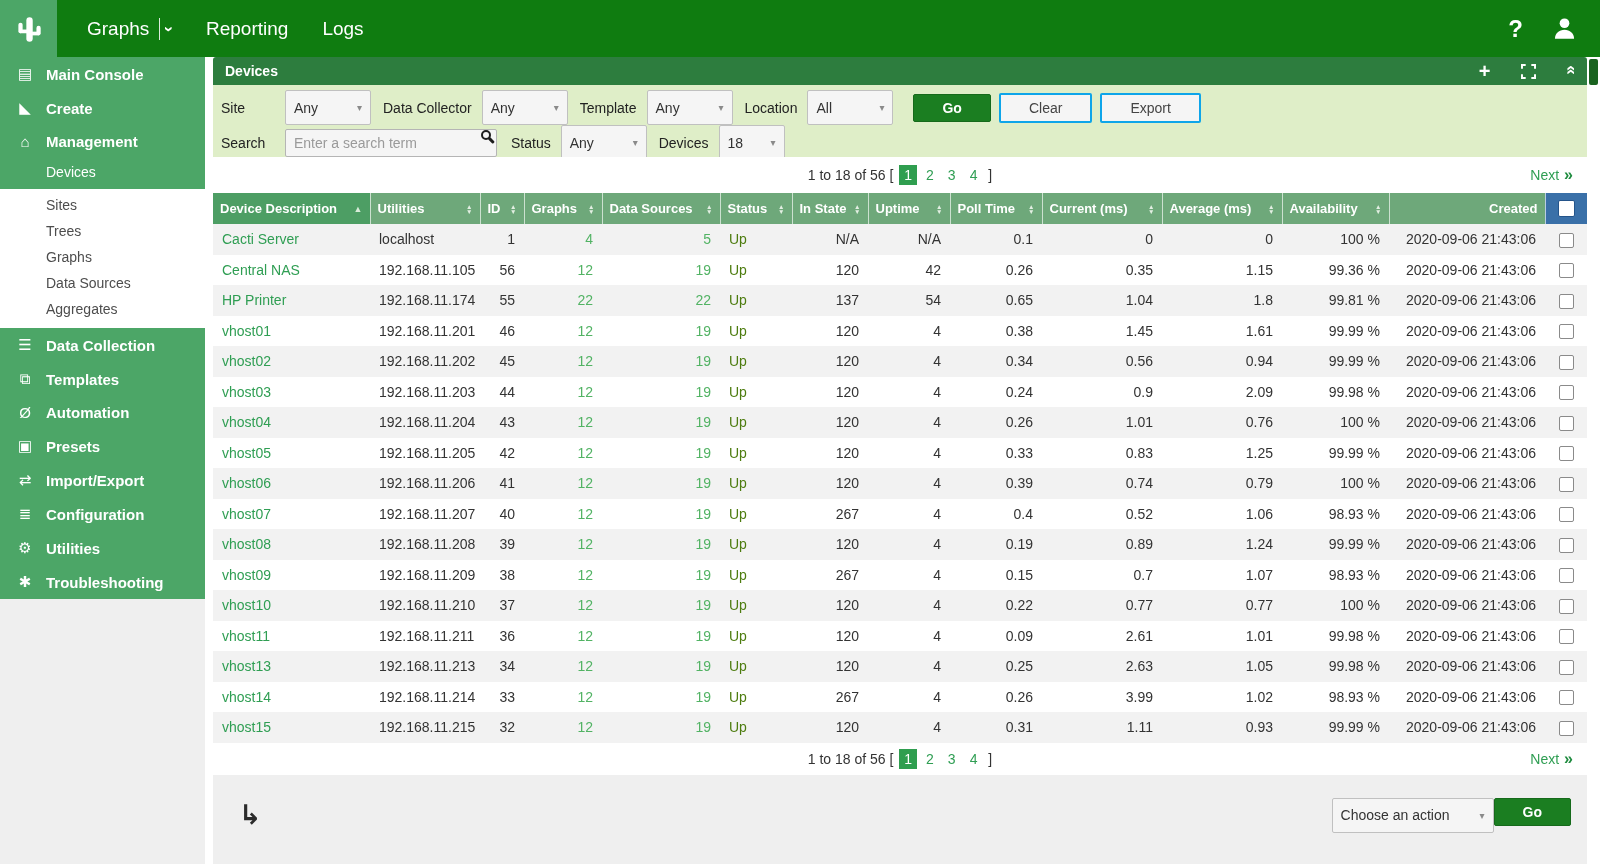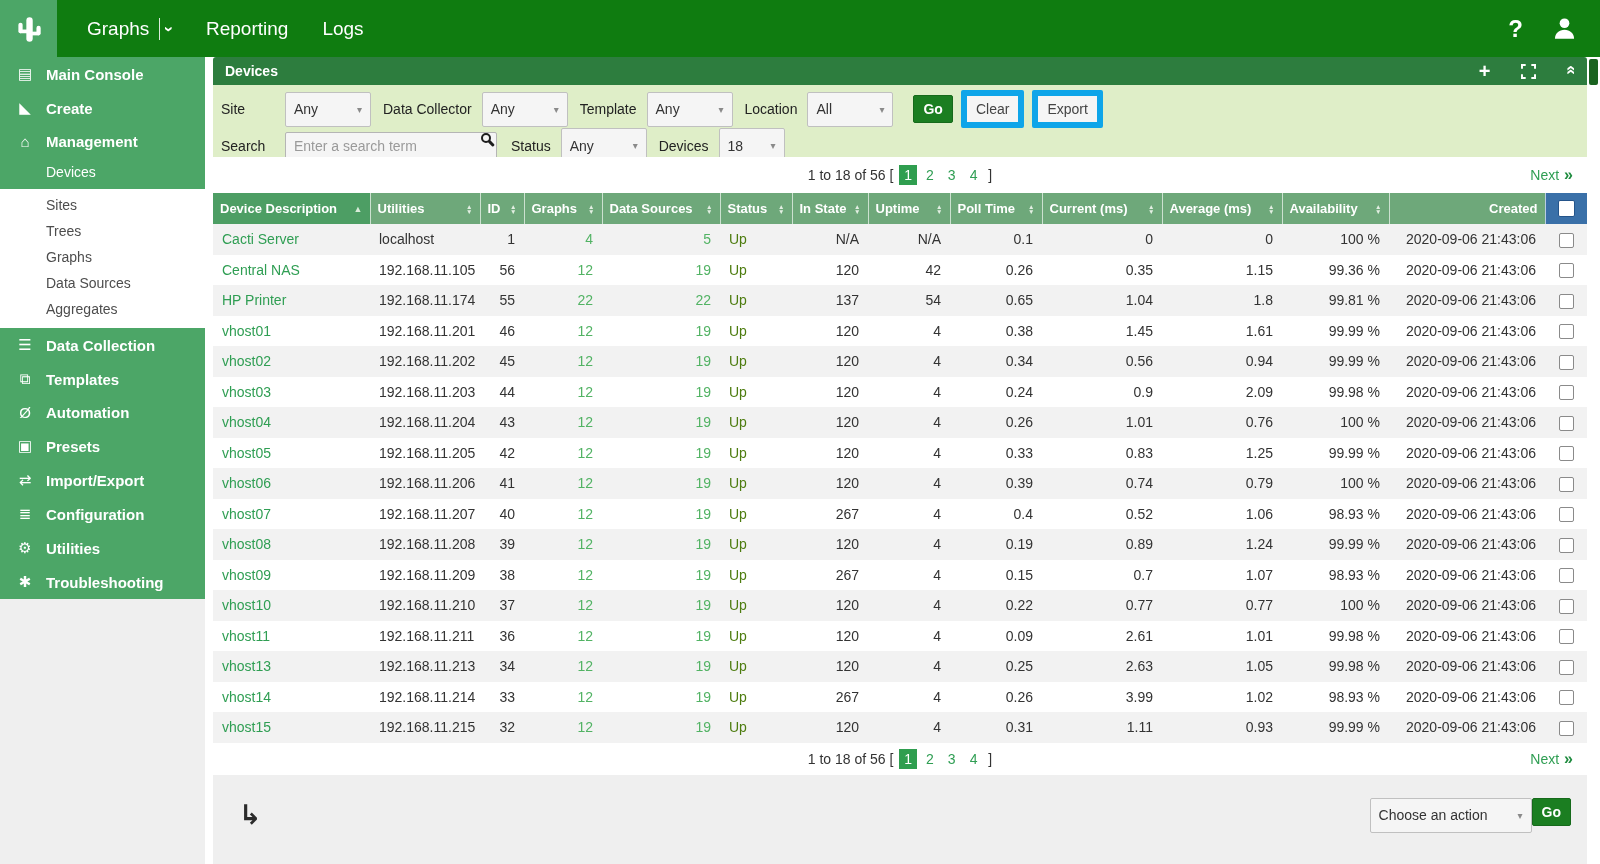--- a/index.html
+++ b/index.html
@@ -54,23 +54,23 @@
   .w-any { width:86px; } .w-18 { width:66px; } .w-action { width:162px; }
   .search-wrap { width:212px; height:28px; background:#f5f5f5; border:1px solid #b5b5b5;
     border-radius:2px; display:flex; margin-right:14px; }
   .search-wrap input { flex:1; border:none; outline:none; background:transparent;
     font-size:14px; color:#333; padding:0 6px 0 8px; font-family:inherit; }
   .search-wrap input::placeholder { color:#9a9a9a; }
   .mag { width:10px; height:10px; border:2px solid #1d1d1d; border-radius:50%;
     position:relative; margin-right:12px; flex:none; cursor:pointer; }
   .mag::after { content:''; position:absolute; width:7px; height:2.5px; background:#1d1d1d;
     transform:rotate(45deg); right:-6px; bottom:-4px; border-radius:1px; }
-  .btn { border-radius:2px; font-size:14px; padding:5px 9px; cursor:pointer; white-space:nowrap; }
+  .btn { border-radius:2px; font-size:14px; padding:5px 28px; cursor:pointer; white-space:nowrap; }
   .btn-green { background:#1b7e21; border:1px solid #166a1b; color:#fff; font-weight:bold; margin:0 8px; }
-  .btn-gray { background:#f5f5f5; border:6px solid #0ea5e9; color:#444; margin-right:8px; }
+  .btn-gray { background:#f5f5f5; border:2px solid #0ea5e9; color:#444; margin-right:8px; }
 
   .pgrow { height:36px; display:flex; align-items:center; position:relative; background:#fff; }
   .pgrow.bottom { height:32px; }
   .pgcenter { position:absolute; left:0; right:0; text-align:center; font-size:14px; color:#333; }
   .pages { display:inline; }
   .page { color:#2f9e53; padding:2px 5px; margin:0 2px; cursor:pointer; }
   .page.current { background:#2f9e4f; color:#fff; }
   .pgnext { position:absolute; right:14px; color:#2f9e53; font-size:14px; cursor:pointer;
     display:flex; align-items:center; gap:5px; }
   .next-chev { color:#1f8c3f; font-weight:bold; font-size:16px; }

